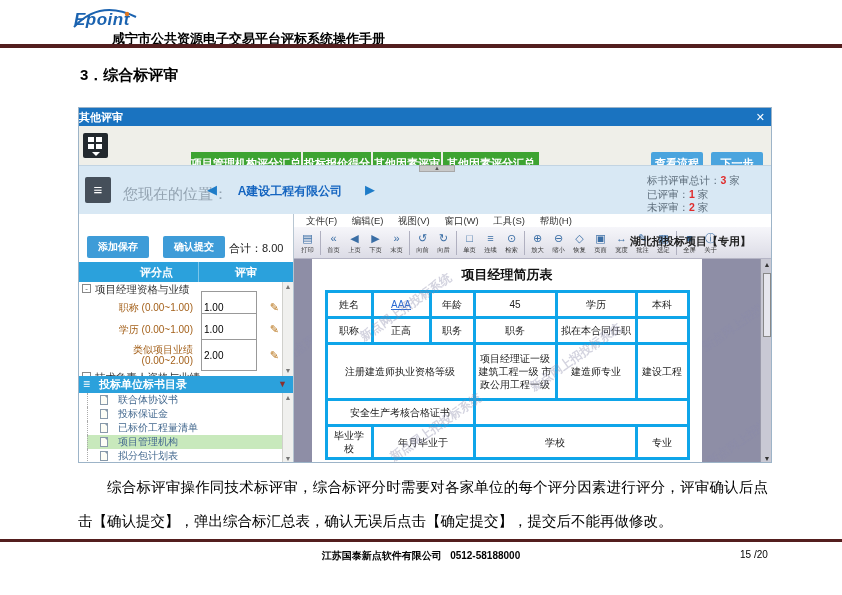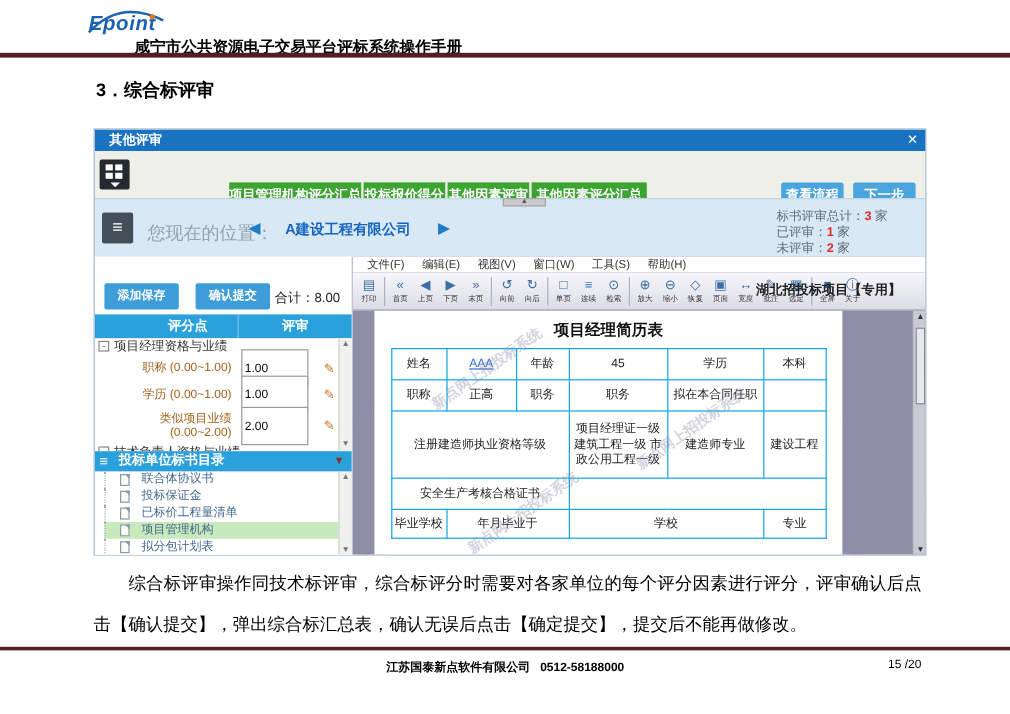--- a/index.html
+++ b/index.html
@@ -14,21 +14,21 @@
   #logo svg { position:absolute; left:-4px; top:-5px; }
   #doc-title { left:112px; top:30px; font-size:13px; font-weight:bold; color:#000; }
   .maroon-rule { left:0; width:842px; height:4px; background:#531e1e; }
   #rule-top { top:44px; }
   #section-title { left:80px; top:66px; font-size:15px; font-weight:bold; color:#000; }
 
   
   #dlg { left:78px; top:107px; width:694px; height:356px; background:#fff;
     border:1px solid #9db4c8; overflow:hidden; }
   #dlg-titlebar { left:0; top:0; width:694px; height:18px; background:#1a73c0;
-    color:#fff; font-size:11px; font-weight:bold; line-height:18px; padding-left:12px; }
+    color:#fff; font-size:11px; font-weight:bold; line-height:18px; padding-left:0; }
   #dlg-close { right:6px; top:0; color:#fff; font-size:11px; line-height:18px; cursor:pointer; }
 
   #tabstrip { left:0; top:18px; width:694px; height:39px; background:#efefe9; }
   #grid-btn { left:4px; top:7px; width:25px; height:25px; background:#23292e; border-radius:2px; }
   #grid-btn .dots { position:absolute; left:5px; top:4px; width:15px; height:11px;
     display:grid; grid-template-columns:6px 6px; grid-gap:2px; }
   #grid-btn .dots i { background:#fff; width:6px; height:5px; display:block; }
   #grid-btn .tri { position:absolute; left:9px; bottom:2px; width:0; height:0;
     border-left:4px solid transparent; border-right:4px solid transparent; border-top:4px solid #fff; }
   .tab { top:26px; height:23px; color:#fff; font-size:11px; font-weight:bold;
@@ -113,21 +113,21 @@
   .vt-item .l { display:block; font-size:7px; color:#333; transform:scale(0.9); }
   .vt-sep { width:1px; height:24px; background:#b0b0c0; margin:0 2px; flex:0 0 auto; }
   #proj-label { position:absolute; right:22px; top:20px; font-size:11px; font-weight:bold; color:#222; }
 
   #docarea { left:0; top:45px; width:479px; height:205px; }
   #docpage { position:absolute; left:18px; top:0; width:390px; height:205px; background:#fff;
     overflow:hidden; }
   #doc-title2 { margin-top:7px; text-align:center; font-size:13px; font-weight:bold; color:#111; }
   #doctable { margin:6px auto 0; border-collapse:collapse; width:362px;
     font-size:10px; color:#222; table-layout:fixed; }
-  #doctable td { border:1px solid #0ea5e9; text-align:center; padding:2px 2px;
+  #doctable td { border:3px solid #0ea5e9; text-align:center; padding:2px 2px;
     overflow:hidden; line-height:13px; }
   #doctable .link { color:#2b6bd4; text-decoration:underline; cursor:pointer; }
   #thumbstrip { position:absolute; right:0; top:0; width:13px; height:205px;
     background:#c9c9d4; border-left:1px solid #9a9aaa; font-size:7px; color:#333; }
   #thumbstrip .a { position:absolute; left:0; width:12px; text-align:center; cursor:pointer; }
   #thumbstrip .th { position:absolute; left:2px; width:8px; height:64px; background:#e7e7ee;
     border:1px solid #888; }
   .wm { position:absolute; color:rgba(140,140,170,0.38); font-size:12px; font-weight:bold;
     transform:rotate(-35deg); white-space:nowrap; pointer-events:none; }
 

